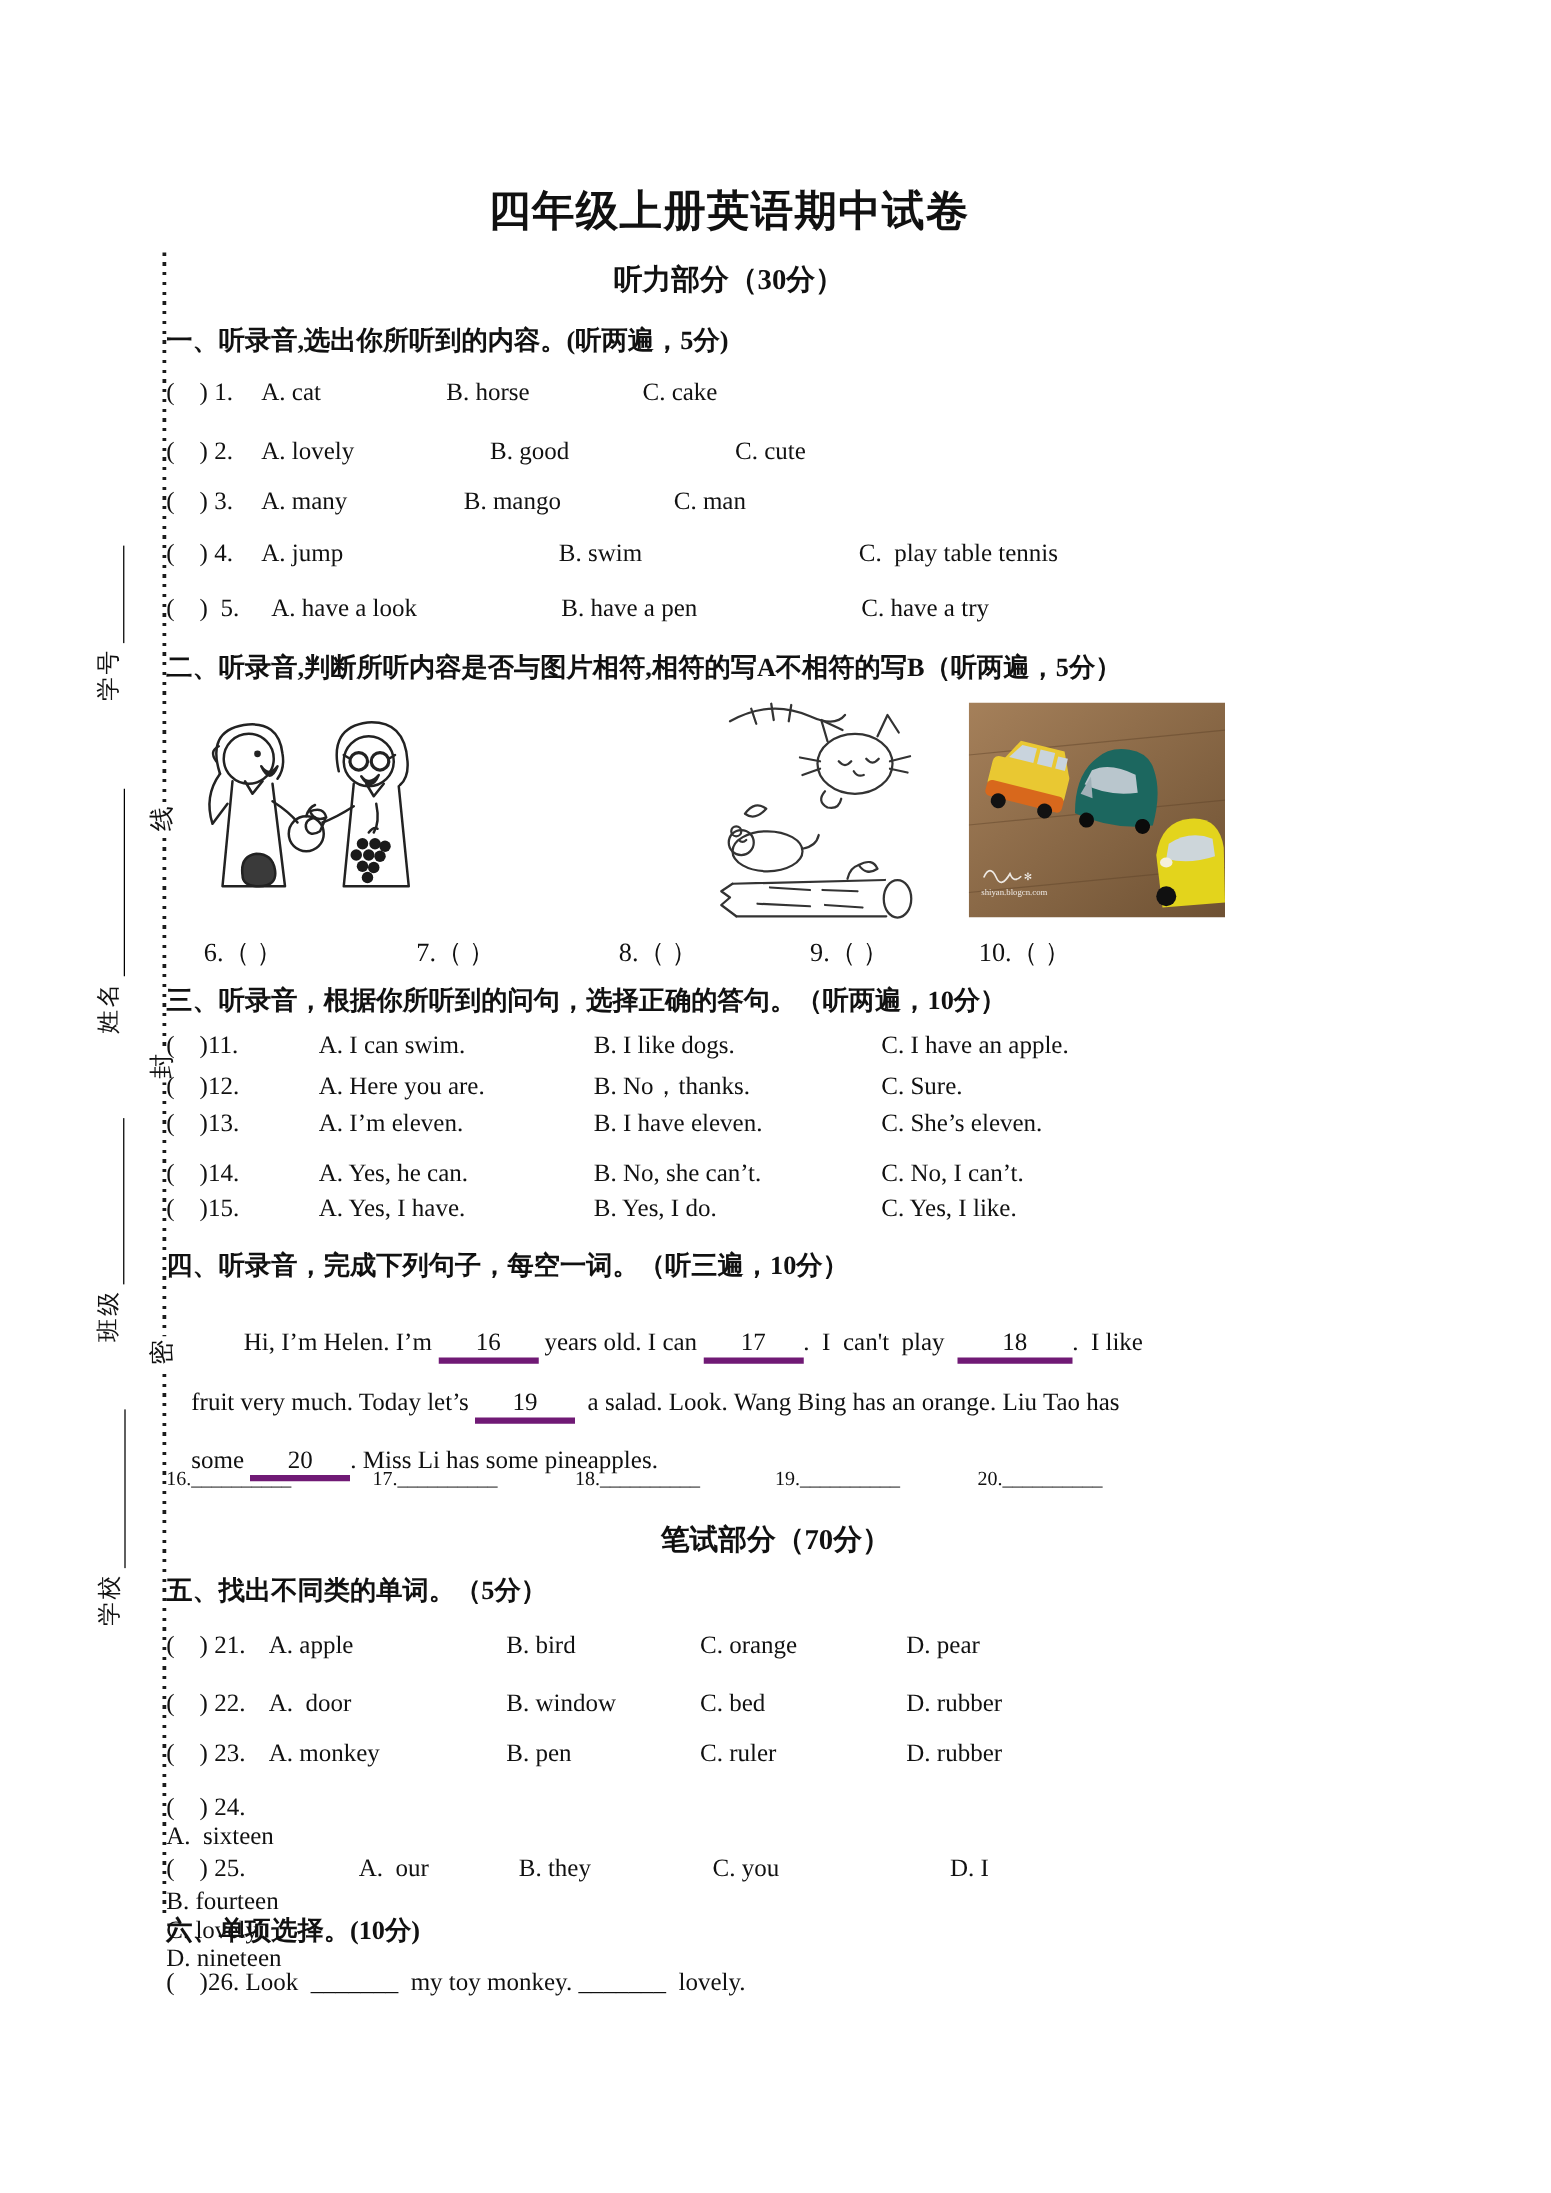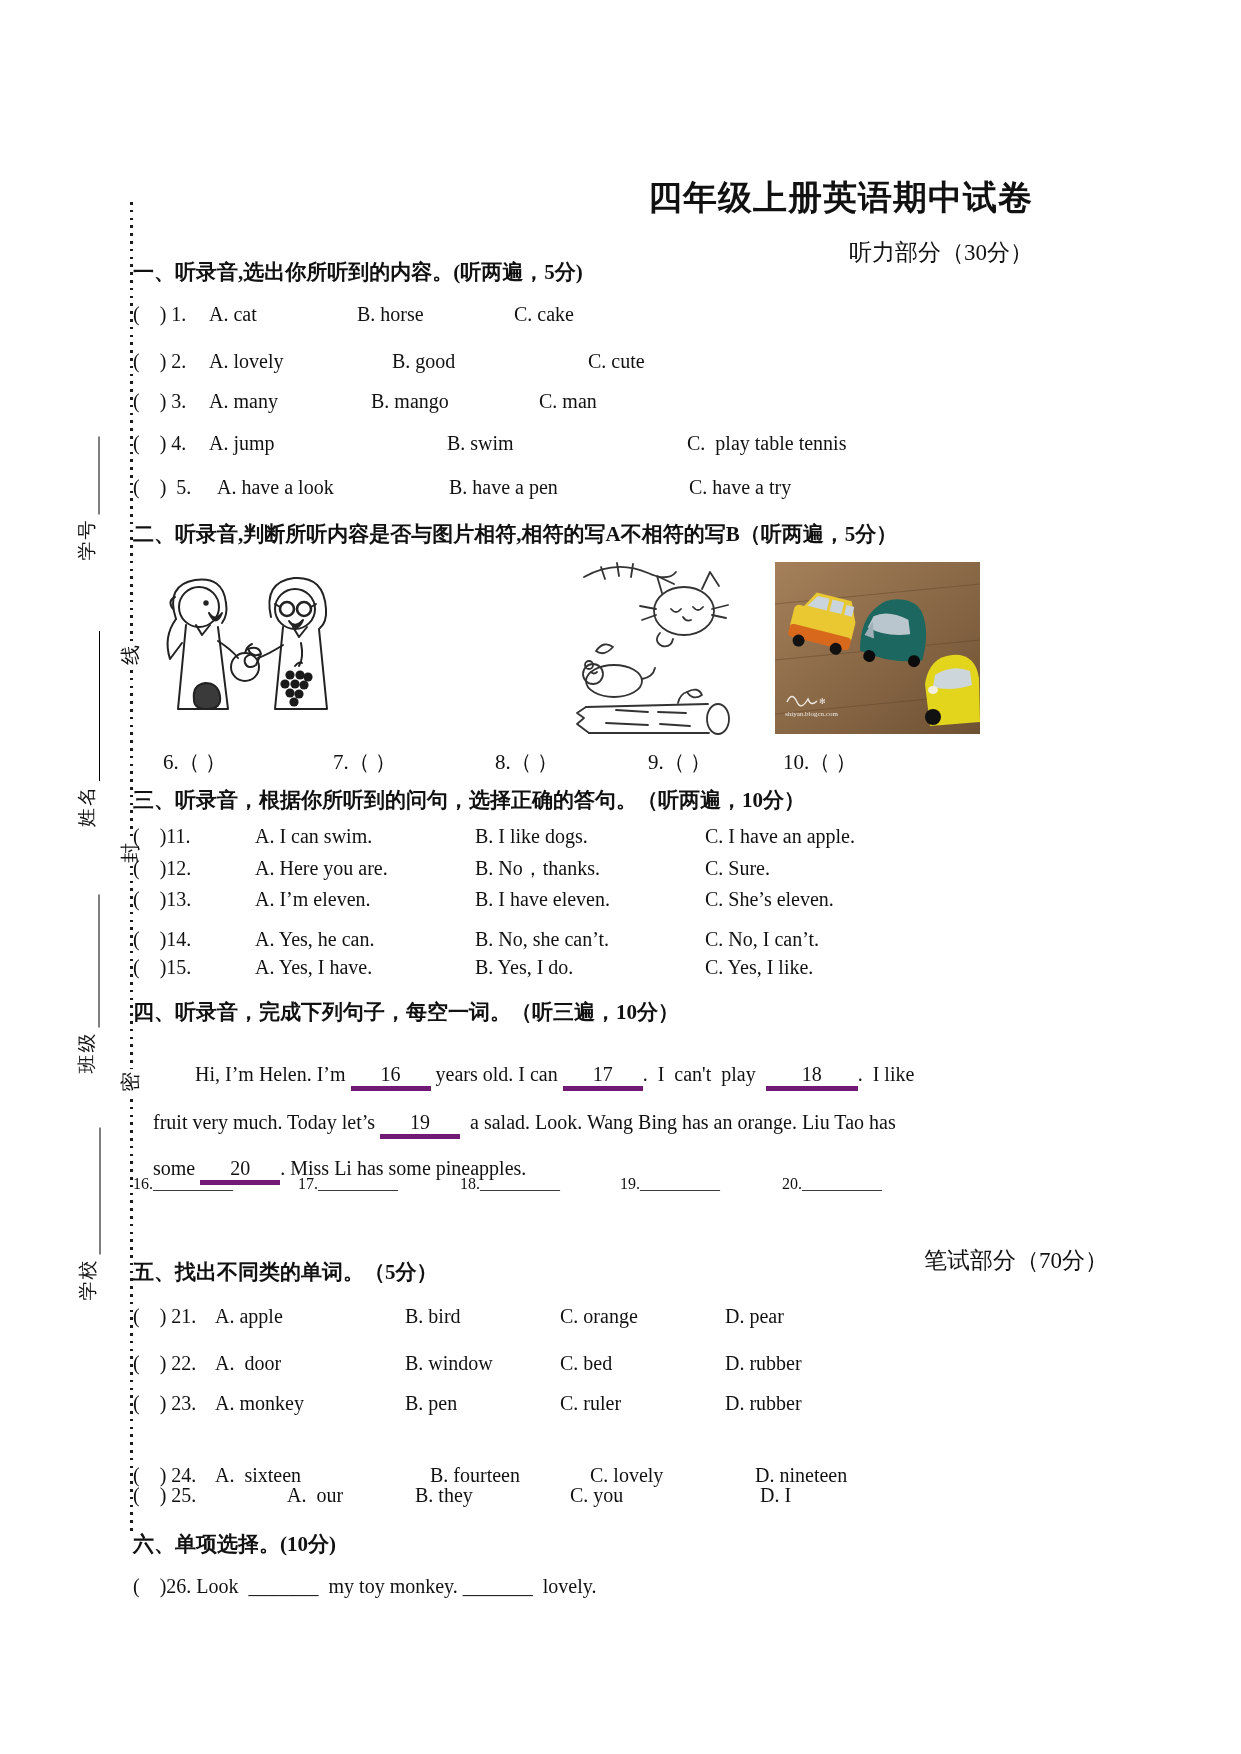--- a/index.html
+++ b/index.html
@@ -1,21 +1,21 @@
 <!DOCTYPE html>
 <html><head>
 <meta charset="utf-8">
 <style>
   html,body{margin:0;padding:0;background:#ffffff;}
   .sheet{position:relative;width:1241px;height:1754px;background:#fff;color:#111;
          font-family:"Liberation Serif","DejaVu Serif",serif;overflow:hidden;}
   .abs{position:absolute;}
-  .ctr{left:133px;width:900px;text-align:right;margin-top:29px;}
+  .ctr{left:133px;width:900px;text-align:center;}
   .title{font-size:34px;font-weight:700;letter-spacing:1px;}
-  .parttitle{font-size:23px;font-weight:400;}
+  .parttitle{font-size:23px;font-weight:700;}
   .sechead{left:133px;font-size:21px;font-weight:700;white-space:pre;}
   .row{left:133px;display:flex;align-items:baseline;font-size:20px;white-space:pre;}
   .pno{min-width:76px;white-space:pre;flex-shrink:0;}
   .pno3{min-width:122px;white-space:pre;flex-shrink:0;}
   .pno5{min-width:82px;white-space:pre;flex-shrink:0;}
   .oa{min-width:148px;white-space:pre;} .ob{min-width:157px;white-space:pre;}
   .oa45{min-width:238px;white-space:pre;} .ob45{min-width:240px;white-space:pre;}
   .oa3{min-width:220px;white-space:pre;} .ob3{min-width:230px;white-space:pre;}
   .oa5{min-width:190px;white-space:pre;} .ob5{min-width:155px;white-space:pre;} .oc5{min-width:165px;white-space:pre;}
   .numspan{position:absolute;font-size:21px;white-space:pre;}
@@ -247,21 +247,21 @@
 
   <div class="abs row" style="top:1305px;">
     <span class="pno5">(    ) 21.</span><span class="oa5">A. apple</span><span class="ob5">B. bird</span><span class="oc5">C. orange</span><span>D. pear</span>
   </div>
   <div class="abs row" style="top:1352px;">
     <span class="pno5">(    ) 22.</span><span class="oa5">A.  door</span><span class="ob5">B. window</span><span class="oc5">C. bed</span><span>D. rubber</span>
   </div>
   <div class="abs row" style="top:1392px;align-items:flex-end;">
     <span class="pno5">(    ) 23.</span><span class="oa5">A. monkey</span><span class="ob5">B. pen</span><span class="oc5">C. ruler</span><span>D. rubber</span>
   </div>
-  <div class="abs row" style="top:1435px;">
+  <div class="abs row" style="top:1435px;flex-direction:column;">
     <span class="pno5">(    ) 24.</span><span class="oa5" style="min-width:215px;">A.  sixteen</span><span class="ob5" style="min-width:160px;margin-top:29px;">B. fourteen</span><span class="oc5">C. lovely</span><span>D. nineteen</span>
   </div>
   <div class="abs row" style="top:1484px;">
     <span class="pno5">(    ) 25.</span><span class="oa5" style="min-width:200px;text-align:center;">A.  our</span><span class="ob5">B. they</span><span class="oc5" style="min-width:190px;">C. you</span><span>D. I</span>
   </div>
 
   <div class="abs sechead" style="top:1530px;">六、单项选择。(10分)</div>
   <div class="abs row" style="top:1575px;">
     <span>(    )26. Look  _______  my toy monkey. _______  lovely.</span>
   </div>

